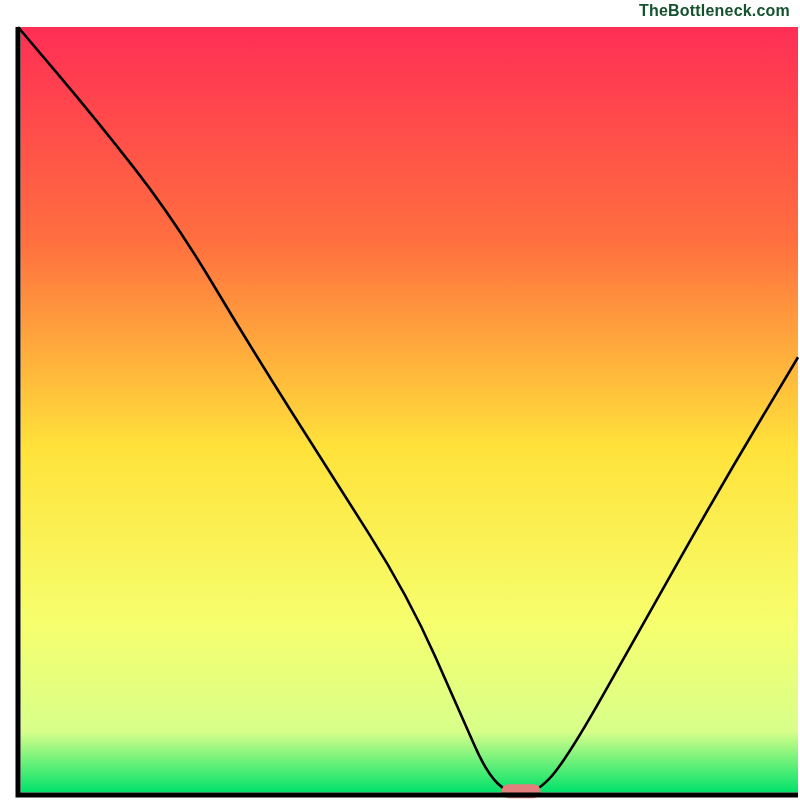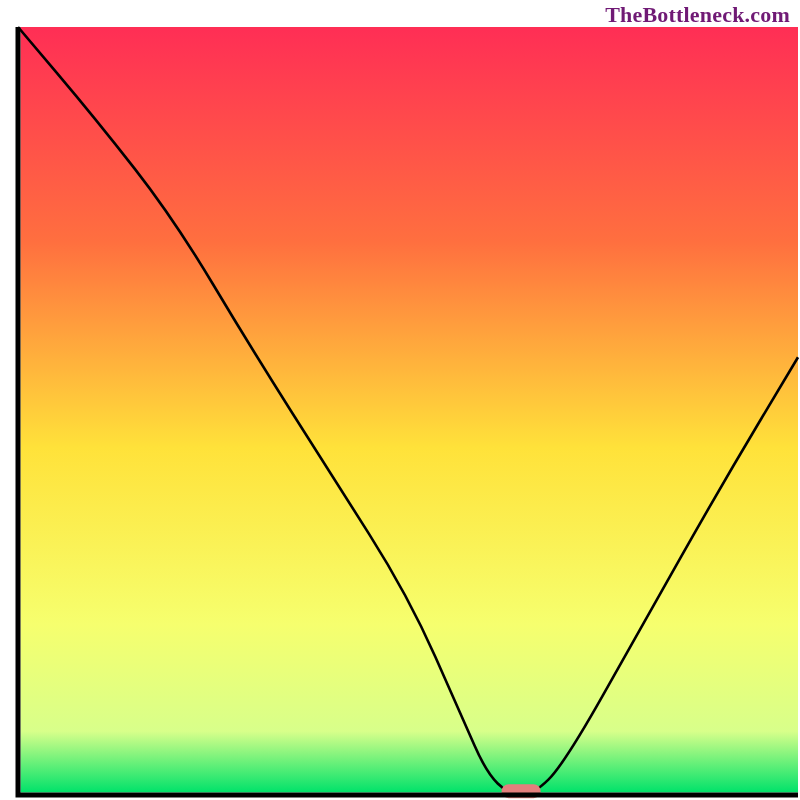--- a/index.html
+++ b/index.html
@@ -12,25 +12,24 @@
   }
   .container {
     position: relative;
     width: 800px;
     height: 800px;
   }
   .watermark {
     position: absolute;
     top: 2px;
     right: 10px;
-    font-size: 22px;
+    font-size: 16px;
     font-weight: 600;
-    color: #701a75;
+    color: #14532d;
     letter-spacing: 0.2px;
-    font-family: Liberation Serif, serif;
   }
   .plot-outer {
     position: absolute;
     left: 0;
     top: 25px;
     width: 800px;
     height: 775px;
   }
   svg { display: block; }
 </style>

